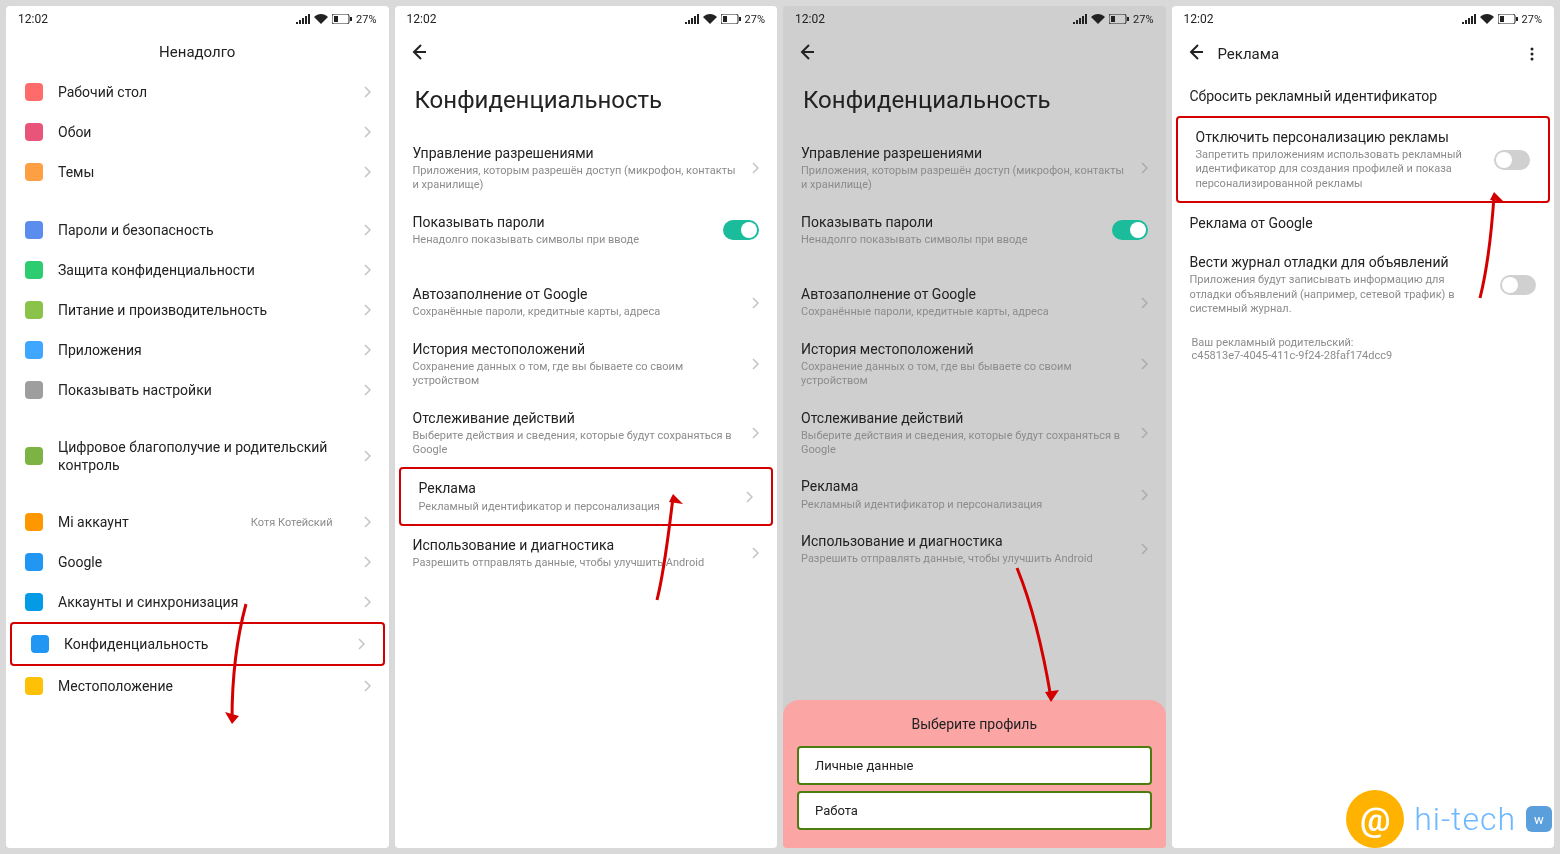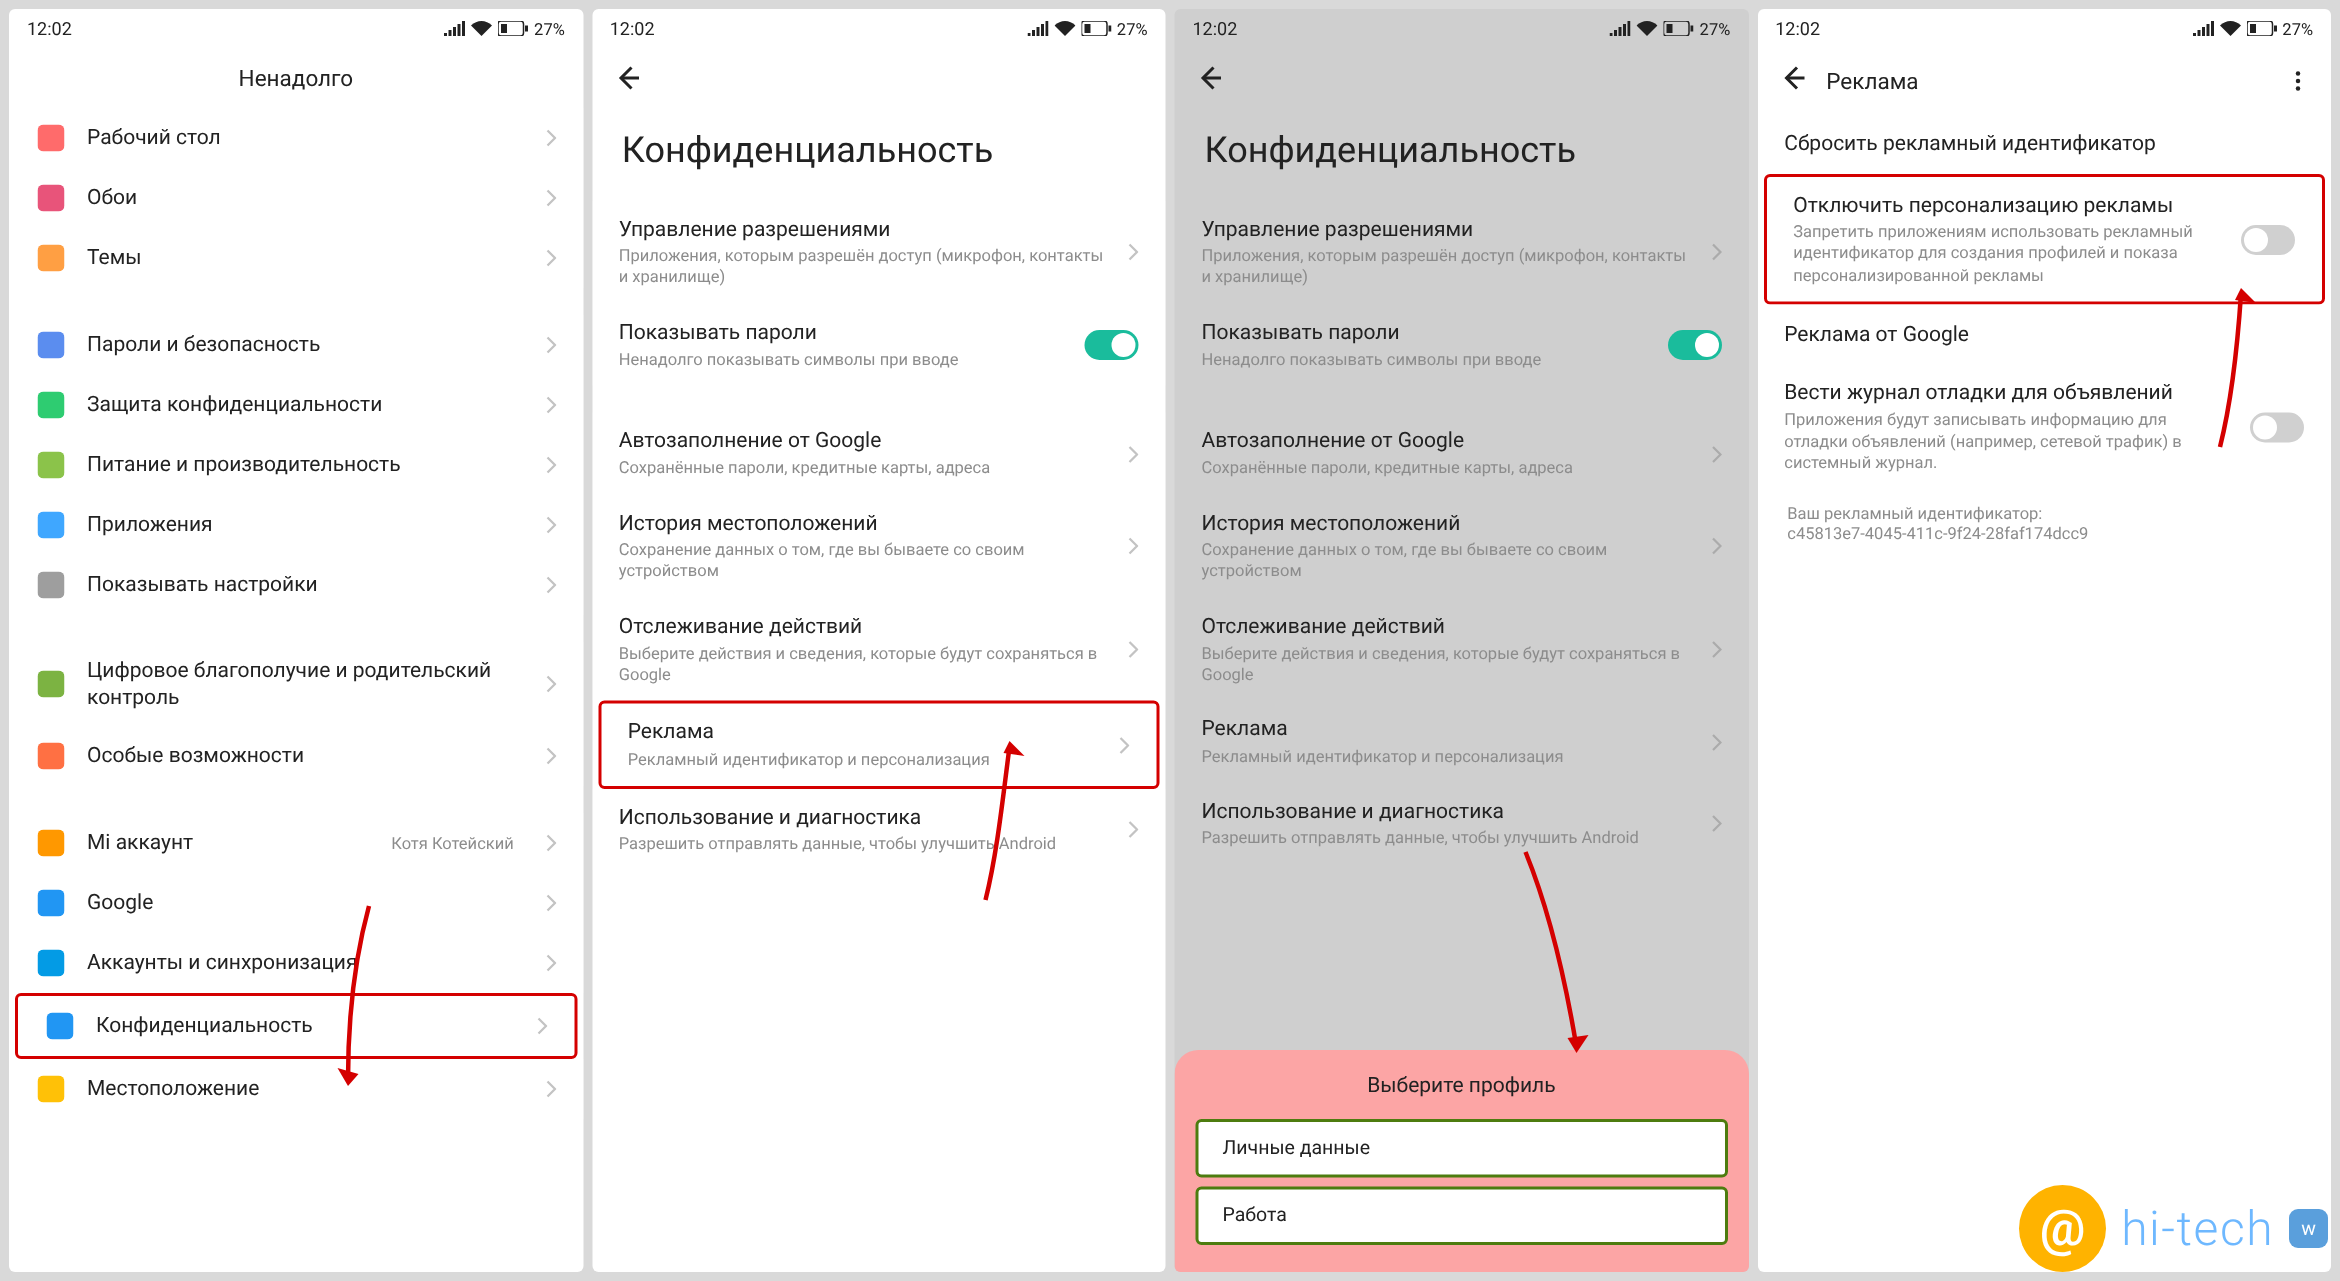--- a/index.html
+++ b/index.html
@@ -64,21 +64,21 @@
     min-height: 40px;
     gap: 14px;
     position: relative;
     background: #fff;
   }
   .phone1 .row { padding-left: 18px; }
   .row .ic { width: 20px; height: 20px; display:flex; align-items:center; justify-content:center; flex-shrink:0; }
   .row .txt { flex: 1; min-width: 0; }
   .row .label { font-size: 14px; color: #222; line-height: 1.3; }
   .row .sub { font-size: 11px; color: #8c8c8c; line-height: 1.3; margin-top:2px; }
-  .row .extra { font-size: 11px; color: #8c8c8c; margin-right: 6px; }
+  .row .extra { font-size: 11px; color: #8c8c8c; margin-right: 16px; }
   .chev { flex-shrink: 0; opacity: .5; }
   .gap { height: 18px; }
   .hl { border: 2px solid #d40000; border-radius: 4px; }
   .toggle {
     width: 36px; height: 20px; border-radius: 10px; position: relative; flex-shrink:0;
   }
   .toggle.on { background: #1abc9c; }
   .toggle.off { background: #d0d0d0; }
   .toggle .knob {
     width: 16px; height: 16px; border-radius: 50%; background: #fff;
@@ -268,33 +268,20 @@
               <rect width="18" height="18" rx="4" fill="#7cb342"></rect>
             </svg>
           </span>
       <div class="txt">
             <div class="label">Цифровое благополучие и родительский контроль</div>
           </div>
       <svg class="chev" width="8" height="12" viewBox="0 0 8 12">
             <path d="M2 1l5 5-5 5" stroke="#888" stroke-width="1.5" fill="none"></path>
           </svg>
         </div>
-        <div class="row">
-      <span class="ic">
-            <svg width="18" height="18" viewBox="0 0 18 18">
-              <rect width="18" height="18" rx="4" fill="#ff7043"></rect>
-            </svg>
-          </span>
-      <div class="txt">
-            <div class="label">Особые возможности</div>
-          </div>
-      <svg class="chev" width="8" height="12" viewBox="0 0 8 12">
-            <path d="M2 1l5 5-5 5" stroke="#888" stroke-width="1.5" fill="none"></path>
-          </svg>
-        </div>
         <div class="gap"></div>
         <div class="row">
       <span class="ic">
             <svg width="18" height="18" viewBox="0 0 18 18">
               <rect width="18" height="18" rx="4" fill="#ff9800"></rect>
             </svg>
           </span>
       <div class="txt">
             <div class="label">Mi аккаунт</div>
           </div>
@@ -622,21 +609,21 @@
       <div class="row">
         <div class="txt">
           <div class="label">Вести журнал отладки для объявлений</div>
           <div class="sub">Приложения будут записывать информацию для отладки объявлений (например, сетевой трафик) в системный журнал.</div>
         </div>
         <div class="toggle off">
             <div class="knob"></div>
           </div>
       </div>
       <div class="id-block">
-        <div class="l1">Ваш рекламный идентификатор:</div>
+        <div class="l1">Ваш рекламный родительский:</div>
         <div class="l2">c45813e7-4045-411c-9f24-28faf174dcc9</div>
       </div>
     </div>
     <svg class="arrow" style="left:290px; top:180px;" width="50" height="120" viewBox="0 0 50 120">
       <path d="M18 112 C 26 80 30 40 32 10" stroke="#d40000" stroke-width="3" fill="none"></path>
       <path d="M32 6 l10 10 l-14 -2 z" fill="#d40000"></path>
     </svg>
   </div>
 
 </div>

